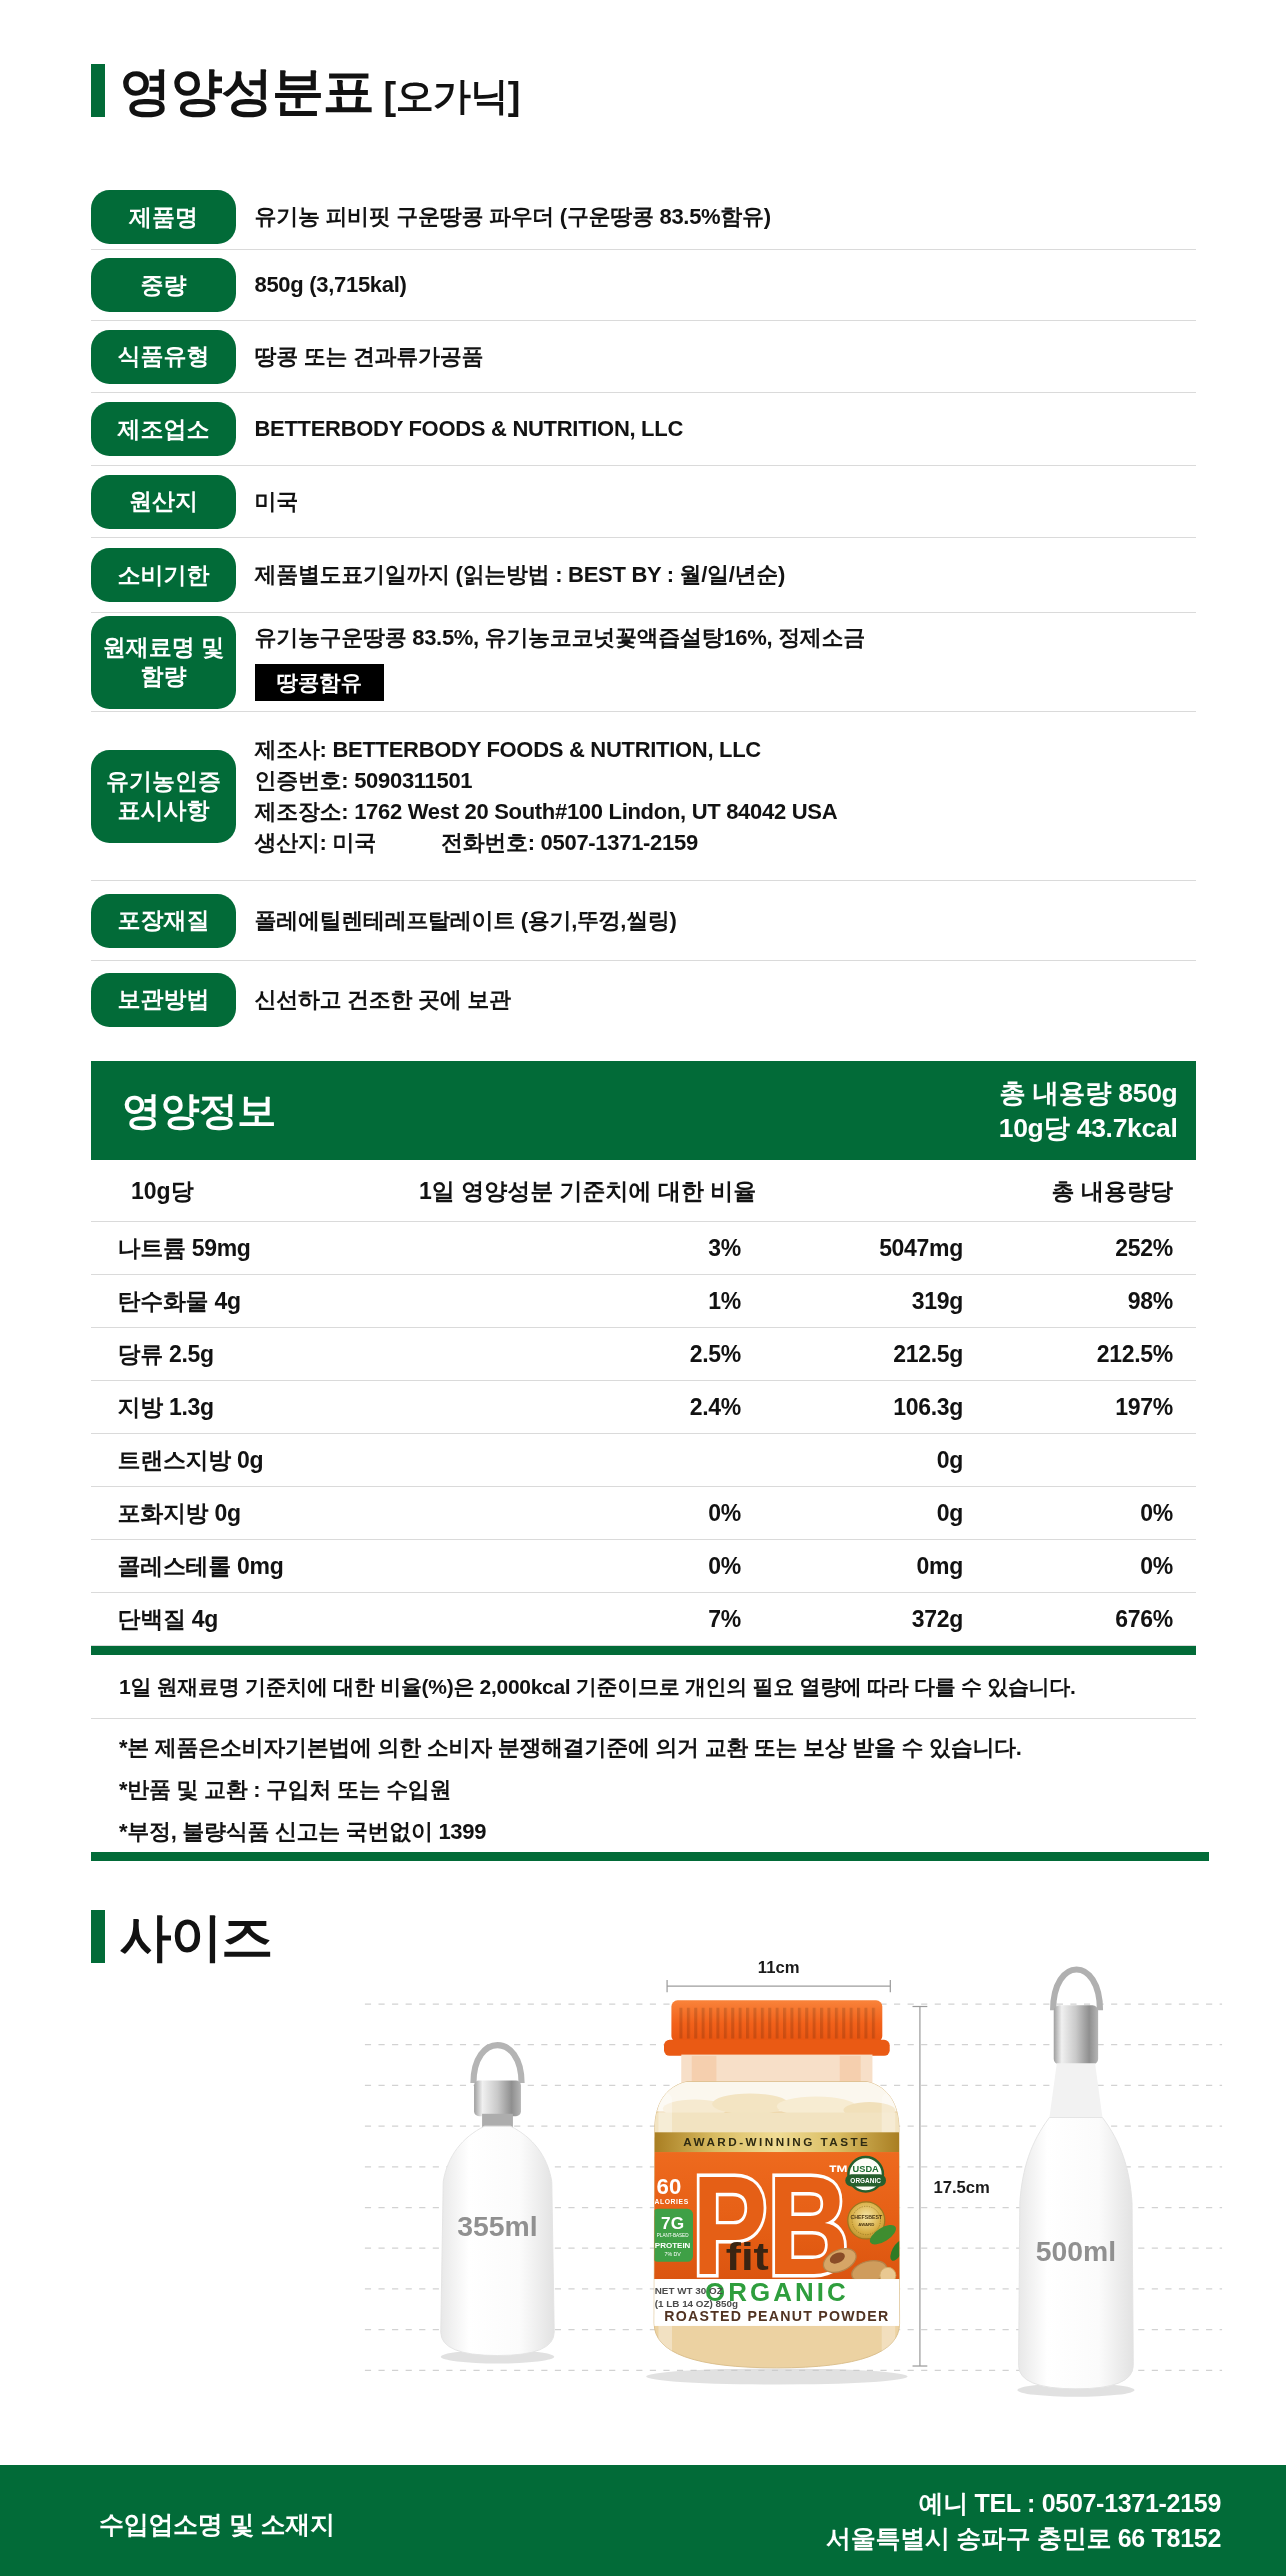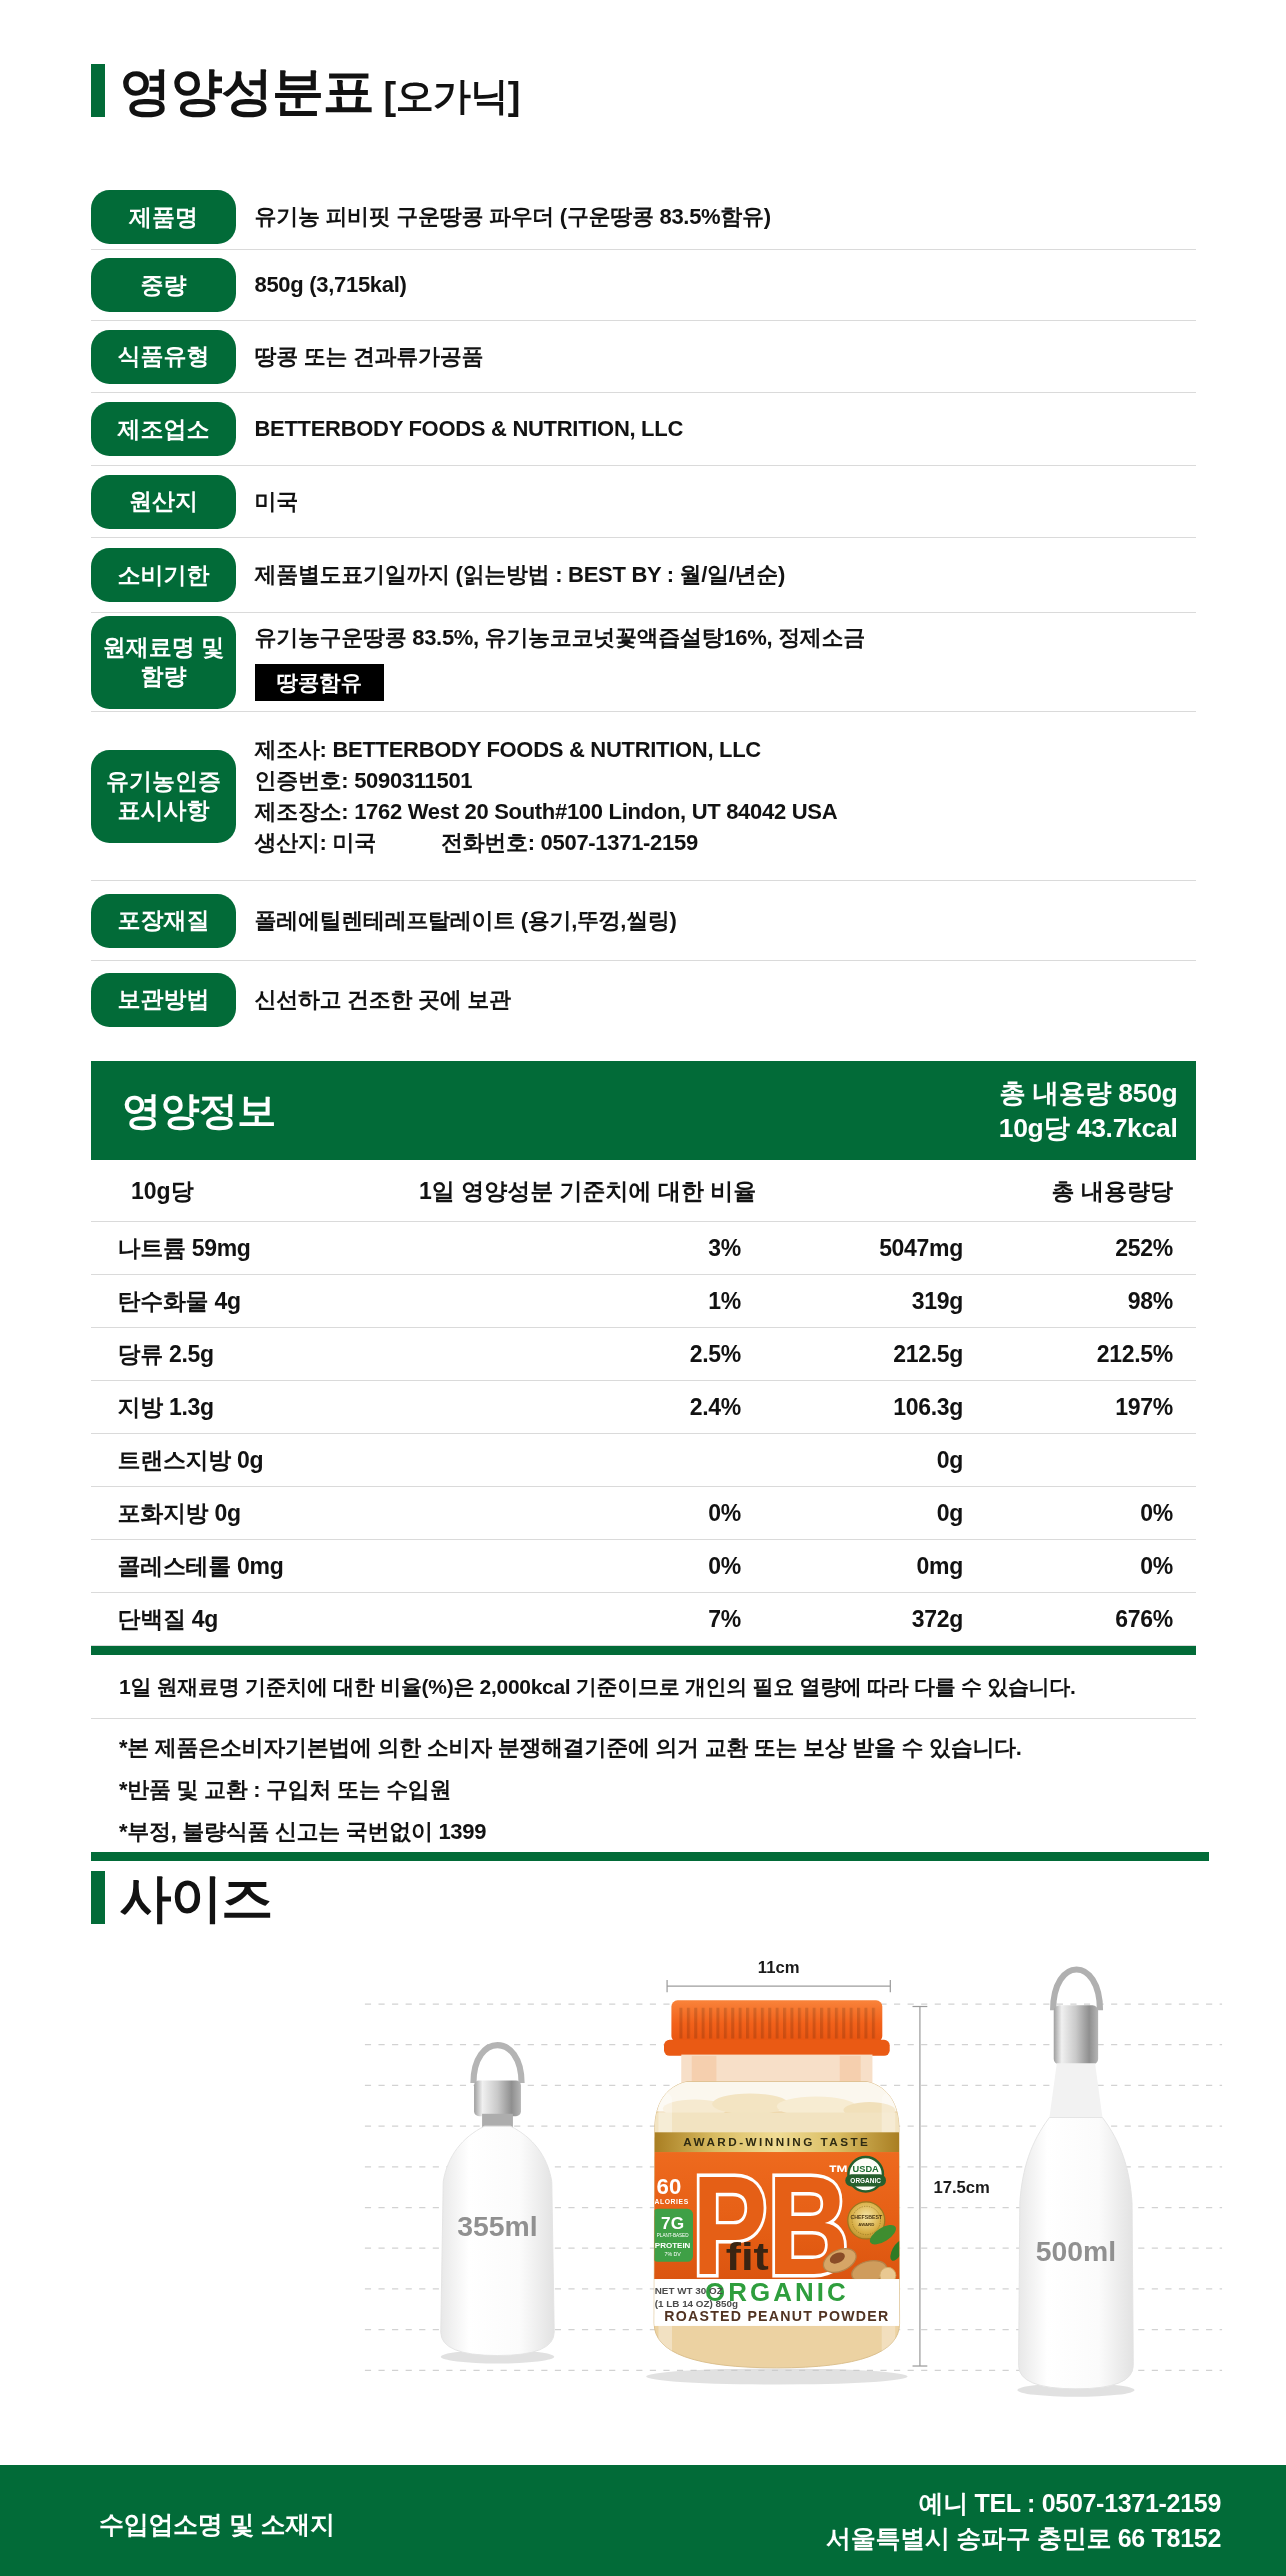--- a/index.html
+++ b/index.html
@@ -219,21 +219,21 @@
   <div class="nut-footnote">1일 원재료명 기준치에 대한 비율(%)은 2,000kcal 기준이므로 개인의 필요 열량에 따라 다를 수 있습니다.</div>
   <div class="nut-notes">
     <div>*본 제품은소비자기본법에 의한 소비자 분쟁해결기준에 의거 교환 또는 보상 받을 수 있습니다.</div>
     <div>*반품 및 교환 : 구입처 또는 수입원</div>
     <div>*부정, 불량식품 신고는 국번없이 1399</div>
   </div>
 </div>
 
 <div class="section-divider"></div>
 
-<div class="sec-title" style="top:1871px;">
+<div class="sec-title" style="top:1910px;">
   <div class="accent-bar"></div>
   <h1>
       <span>사이즈</span>
     </h1>
 </div>
 
 <div class="size-graphic">
 <svg width="895" height="481" viewBox="0 0 1450 780" xmlns="http://www.w3.org/2000/svg">
   <defs>
     <linearGradient id="capGrad" x1="0" y1="0" x2="1" y2="0">

